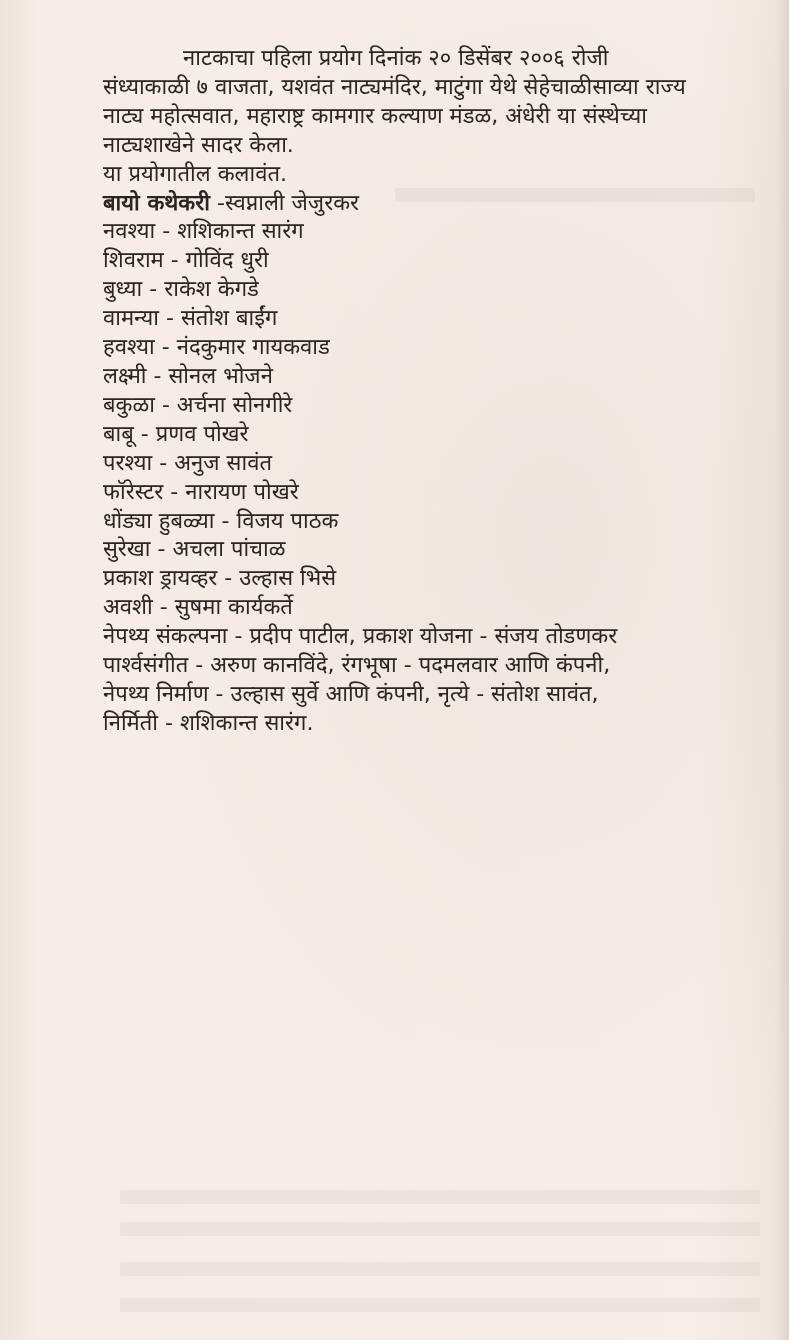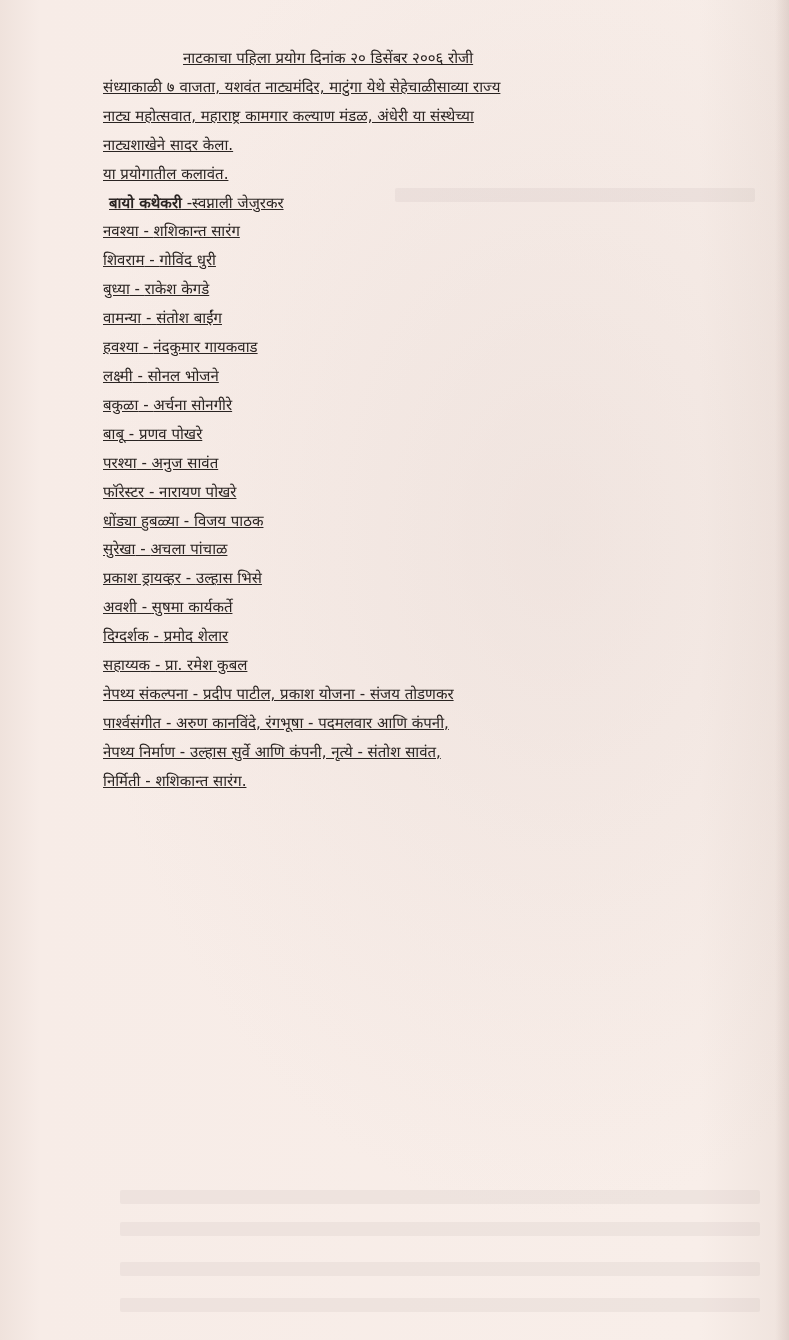--- a/index.html
+++ b/index.html
@@ -35,31 +35,29 @@
       position: absolute;
       right: 0; top: 0;
       width: 14px; height: 1340px;
       background: linear-gradient(90deg, rgba(230,215,210,0) 0%, rgba(215,198,192,0.6) 100%);
     }
     .content {
       position: absolute;
       left: 103px;
       top: 44px;
       width: 670px;
-      font-size: 15px;
+      font-size: 22px;
       line-height: 28.9px;
-      text-decoration: underline;
     }
     .line {
       margin: 0;
       white-space: nowrap;
     }
     .role-bold {
       font-weight: bold;
-      margin-left: 6px;
     }
   </style>
 </head>
 <body>
 
 <div class="page">
 
   <div class="bleed" style="top:188px;width:360px;"></div>
   <div class="bleed" style="top:1190px;left:120px;width:640px;"></div>
   <div class="bleed" style="top:1222px;left:120px;width:640px;"></div>
@@ -89,24 +87,20 @@
       <p class="line"><span>बकुळा</span><span style="white-space:pre"> - </span><span>अर्चना सोनगीरे</span></p>
       <p class="line"><span>बाबू</span><span style="white-space:pre"> - </span><span>प्रणव पोखरे</span></p>
       <p class="line"><span>परश्या</span><span style="white-space:pre"> - </span><span>अनुज सावंत</span></p>
       <p class="line"><span>फॉरेस्टर</span><span style="white-space:pre"> - </span><span>नारायण पोखरे</span></p>
       <p class="line"><span>धोंड्या हुबळ्या</span><span style="white-space:pre"> - </span><span>विजय पाठक</span></p>
       <p class="line"><span>सुरेखा</span><span style="white-space:pre"> - </span><span>अचला पांचाळ</span></p>
       <p class="line"><span>प्रकाश ड्रायव्हर</span><span style="white-space:pre"> - </span><span>उल्हास भिसे</span></p>
       <p class="line"><span>अवशी</span><span style="white-space:pre"> - </span><span>सुषमा कार्यकर्ते</span></p>
     </div>
 
-    <div>
-      <p class="line"><span>दिग्दर्शक</span><span style="white-space:pre"> - </span><span>प्रमोद शेलार</span></p>
-      <p class="line"><span>सहाय्यक</span><span style="white-space:pre"> - </span><span>प्रा. रमेश कुबल</span></p>
-    </div>
 
     <div>
       <p class="line">नेपथ्य संकल्पना - प्रदीप पाटील, प्रकाश योजना - संजय तोडणकर</p>
       <p class="line">पार्श्वसंगीत - अरुण कानविंदे, रंगभूषा - पदमलवार आणि कंपनी,</p>
       <p class="line">नेपथ्य निर्माण - उल्हास सुर्वे आणि कंपनी, नृत्ये - संतोश सावंत,</p>
       <p class="line">निर्मिती - शशिकान्त सारंग.</p>
     </div>
   </div>
 </div>
 

